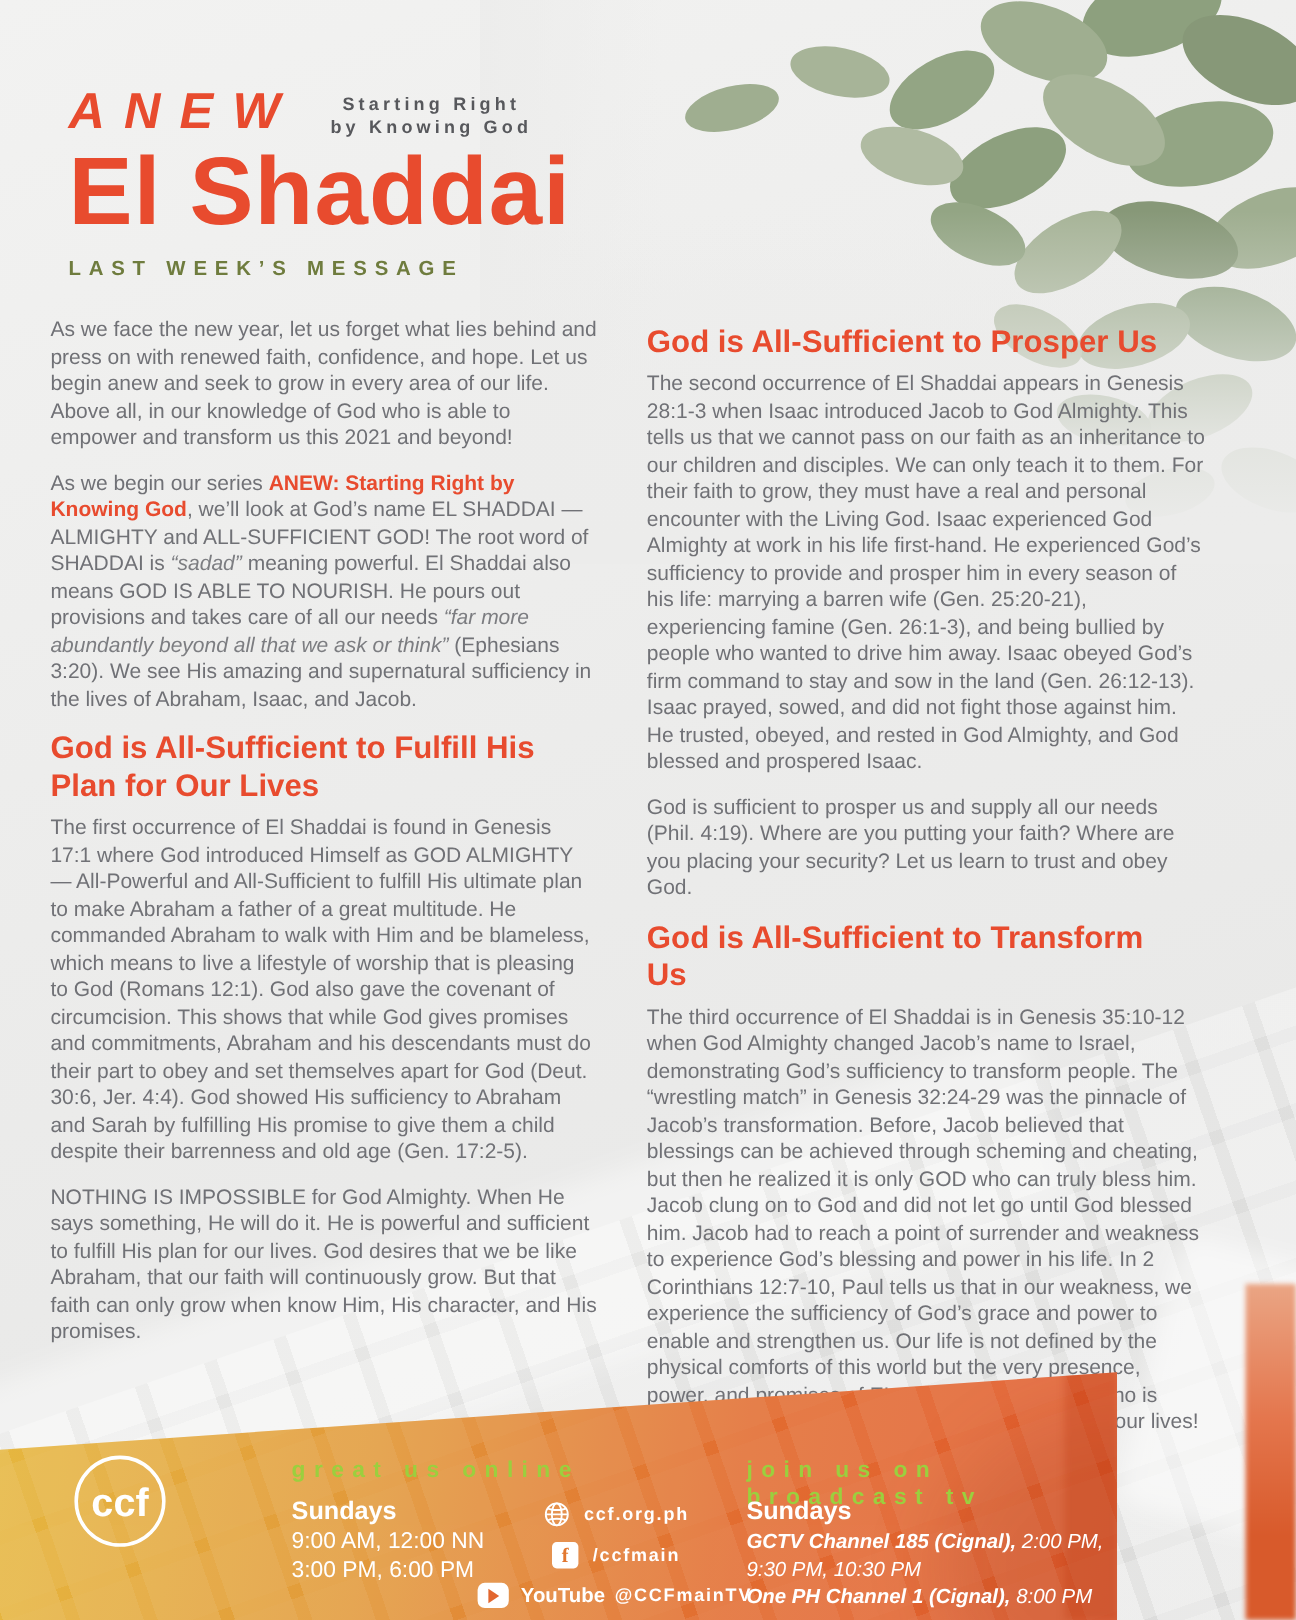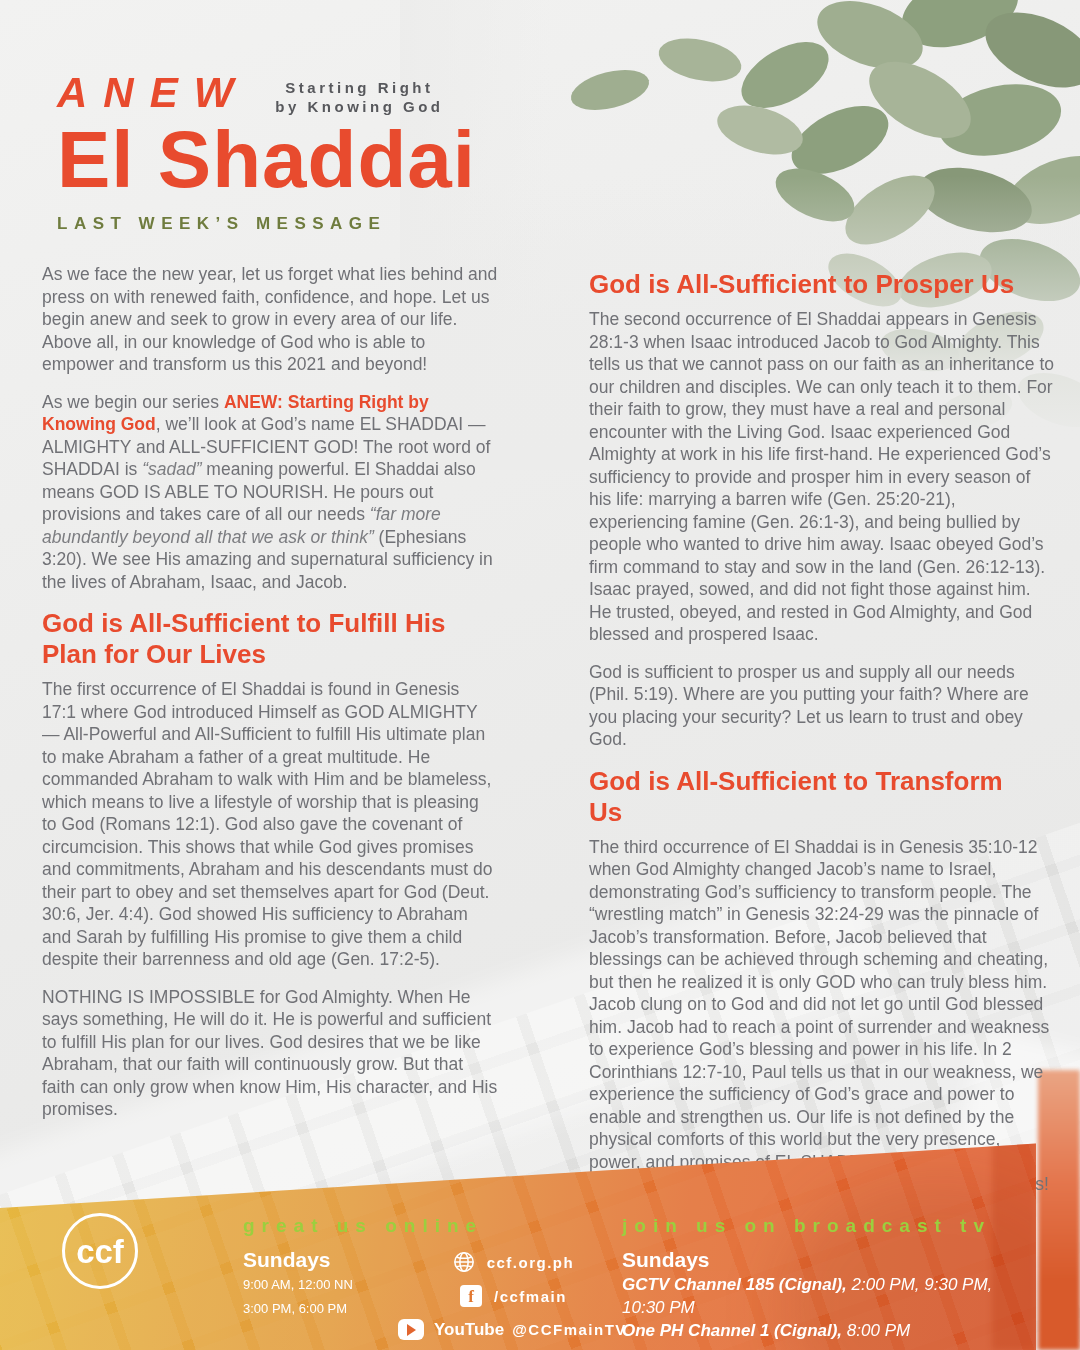--- a/index.html
+++ b/index.html
@@ -34,48 +34,48 @@
   .header{position:absolute;left:57px;top:72px;z-index:5;}
   .series-row{display:flex;align-items:flex-start;}
   .series-title{font-size:42px;font-weight:bold;color:var(--accent);letter-spacing:16px;line-height:42px;font-style:italic;}
   .series-sub{margin-left:26px;margin-top:6px;font-size:15px;font-weight:bold;color:#57585c;
     letter-spacing:3.5px;line-height:19px;text-align:center;}
   .page-title{font-size:80px;font-weight:600;color:var(--accent);letter-spacing:1px;line-height:84px;margin-top:2px;}
   .kicker{font-size:17px;font-weight:bold;color:var(--olive);letter-spacing:6.5px;margin-top:12px;}
   
   .col{position:absolute;top:263px;z-index:5;}
   .col-left{left:42px;width:456px;}
-  .col-right{left:589px;width:465px;}
+  .col-right{left:539px;width:465px;}
   .col p{font-size:17.5px;line-height:22.5px;color:var(--body);margin-bottom:15px;}
   .sec-heading{font-size:26px;line-height:31px;font-weight:bold;color:var(--accent);
     margin:6px 0 8px 0;max-width:432px;}
   .run.i{font-style:italic;color:#7c7d81;}
   .run.b-red{font-weight:bold;color:var(--accent);}
   .run.b{font-weight:bold;}
   
-  .footer{position:absolute;left:0;top:1135px;width:1036px;height:215px;z-index:10;
+  .footer{position:absolute;left:0;top:1135px;width:931px;height:215px;z-index:10;
     clip-path:polygon(0 34%,100% 4%,100% 100%,0 100%);
     background:linear-gradient(100deg,#e6b840 0%,#e2993a 34%,#e26c30 66%,#e25a2e 100%);}
   .footer-keys{position:absolute;left:-160px;top:-140px;width:1500px;height:640px;
     transform:rotate(-19deg);opacity:.14;
     background:repeating-linear-gradient(90deg,rgba(255,255,255,.8) 0 50px,transparent 50px 61px),
                repeating-linear-gradient(0deg,rgba(255,255,255,.5) 0 50px,transparent 50px 61px);}
   .footer-blob{position:absolute;left:780px;top:40px;width:320px;height:260px;border-radius:50%;
     background:rgba(140,40,10,.14);filter:blur(28px);}
   .footer-arm{position:absolute;right:0;top:0;width:44px;height:100%;
     background:rgba(190,55,15,.30);filter:blur(3px);}
   .ccf-logo{position:absolute;left:62px;top:78px;width:76px;height:76px;border:3px solid #fff;
     border-radius:50%;display:flex;align-items:center;justify-content:center;}
   .ccf-logo span{color:#fff;font-size:33px;font-weight:bold;letter-spacing:0;line-height:1;}
   .f-col{position:absolute;color:#fff;}
   .f-online-head{left:243px;top:80px;}
   .f-head{font-size:19px;font-weight:bold;color:var(--lime);letter-spacing:7px;}
   .f-online-body{left:243px;top:112px;}
   .f-day{font-size:21px;font-weight:bold;line-height:26px;}
-  .f-time{font-size:13px;line-height:24px;font-weight:400;}
+  .f-time{font-size:19px;line-height:24px;font-weight:400;}
   .f-social{left:398px;top:116px;}
   .social-row{display:flex;align-items:center;margin-bottom:12px;justify-content:center;}
   .social-row .icon{width:26px;display:flex;justify-content:center;margin-right:10px;}
   .social-label{font-size:15px;letter-spacing:1.5px;font-weight:600;}
   .yt-brand{font-size:17px;font-weight:bold;margin-right:8px;letter-spacing:0;}
   .f-broadcast-head{left:622px;top:80px;}
   .f-broadcast-body{left:622px;top:112px;}
   .f-line{font-size:17px;line-height:23px;font-style:italic;}
   .fb-badge{width:22px;height:22px;background:#fff;border-radius:4px;color:#e2772f;
     font-weight:bold;font-size:17px;display:flex;align-items:flex-end;justify-content:center;
@@ -138,21 +138,21 @@
     <p><span class="run n">As we face the new year, let us forget what lies behind and press on with renewed faith, confidence, and hope. Let us begin anew and seek to grow in every area of our life. Above all, in our knowledge of God who is able to empower and transform us this 2021 and beyond!</span></p>
     <p><span class="run n">As we begin our series </span><span class="run b-red">ANEW: Starting Right by Knowing God</span><span class="run n">, we’ll look at God’s name EL SHADDAI — ALMIGHTY and ALL-SUFFICIENT GOD! The root word of SHADDAI is </span><span class="run i">“sadad”</span><span class="run n"> meaning powerful. El Shaddai also means GOD IS ABLE TO NOURISH. He pours out provisions and takes care of all our needs </span><span class="run i">“far more abundantly beyond all that we ask or think”</span><span class="run n"> (Ephesians 3:20). We see His amazing and supernatural sufficiency in the lives of Abraham, Isaac, and Jacob.</span></p>
     <h2 class="sec-heading">God is All-Sufficient to Fulfill His Plan for Our Lives</h2>
     <p><span class="run n">The first occurrence of El Shaddai is found in Genesis 17:1 where God introduced Himself as GOD ALMIGHTY — All-Powerful and All-Sufficient to fulfill His ultimate plan to make Abraham a father of a great multitude. He commanded Abraham to walk with Him and be blameless, which means to live a lifestyle of worship that is pleasing to God (Romans 12:1). God also gave the covenant of circumcision. This shows that while God gives promises and commitments, Abraham and his descendants must do their part to obey and set themselves apart for God (Deut. 30:6, Jer. 4:4). God showed His sufficiency to Abraham and Sarah by fulfilling His promise to give them a child despite their barrenness and old age (Gen. 17:2-5).</span></p>
     <p><span class="run n">NOTHING IS IMPOSSIBLE for God Almighty. When He says something, He will do it. He is powerful and sufficient to fulfill His plan for our lives. God desires that we be like Abraham, that our faith will continuously grow. But that faith can only grow when know Him, His character, and His promises.</span></p>
   </div>
 
   <div class="col col-right">
     <h2 class="sec-heading">God is All-Sufficient to Prosper Us</h2>
     <p><span class="run n">The second occurrence of El Shaddai appears in Genesis 28:1-3 when Isaac introduced Jacob to God Almighty. This tells us that we cannot pass on our faith as an inheritance to our children and disciples. We can only teach it to them. For their faith to grow, they must have a real and personal encounter with the Living God. Isaac experienced God Almighty at work in his life first-hand. He experienced God’s sufficiency to provide and prosper him in every season of his life: marrying a barren wife (Gen. 25:20-21), experiencing famine (Gen. 26:1-3), and being bullied by people who wanted to drive him away. Isaac obeyed God’s firm command to stay and sow in the land (Gen. 26:12-13). Isaac prayed, sowed, and did not fight those against him. He trusted, obeyed, and rested in God Almighty, and God blessed and prospered Isaac.</span></p>
-    <p><span class="run n">God is sufficient to prosper us and supply all our needs (Phil. 5:19). Where are you putting your faith? Where are you placing your security? Let us learn to trust and obey God.</span></p>
+    <p><span class="run n">God is sufficient to prosper us and supply all our needs (Phil. 4:19). Where are you putting your faith? Where are you placing your security? Let us learn to trust and obey God.</span></p>
     <h2 class="sec-heading">God is All-Sufficient to Transform Us</h2>
     <p><span class="run n">The third occurrence of El Shaddai is in Genesis 35:10-12 when God Almighty changed Jacob’s name to Israel, demonstrating God’s sufficiency to transform people. The “wrestling match” in Genesis 32:24-29 was the pinnacle of Jacob’s transformation. Before, Jacob believed that blessings can be achieved through scheming and cheating, but then he realized it is only GOD who can truly bless him. Jacob clung on to God and did not let go until God blessed him. Jacob had to reach a point of surrender and weakness to experience God’s blessing and power in his life. In 2 Corinthians 12:7-10, Paul tells us that in our weakness, we experience the sufficiency of God’s grace and power to enable and strengthen us. Our life is not defined by the physical comforts of this world but the very presence, power, and promises of EL SHADDAI – the God who is Almighty and All-Sufficient to fulfill His purpose for our lives!</span></p>
   </div>
 
   <div class="footer">
     <div class="footer-keys"></div>
     <div class="footer-blob"></div>
     <div class="footer-arm"></div>
 
     <div class="ccf-logo">

